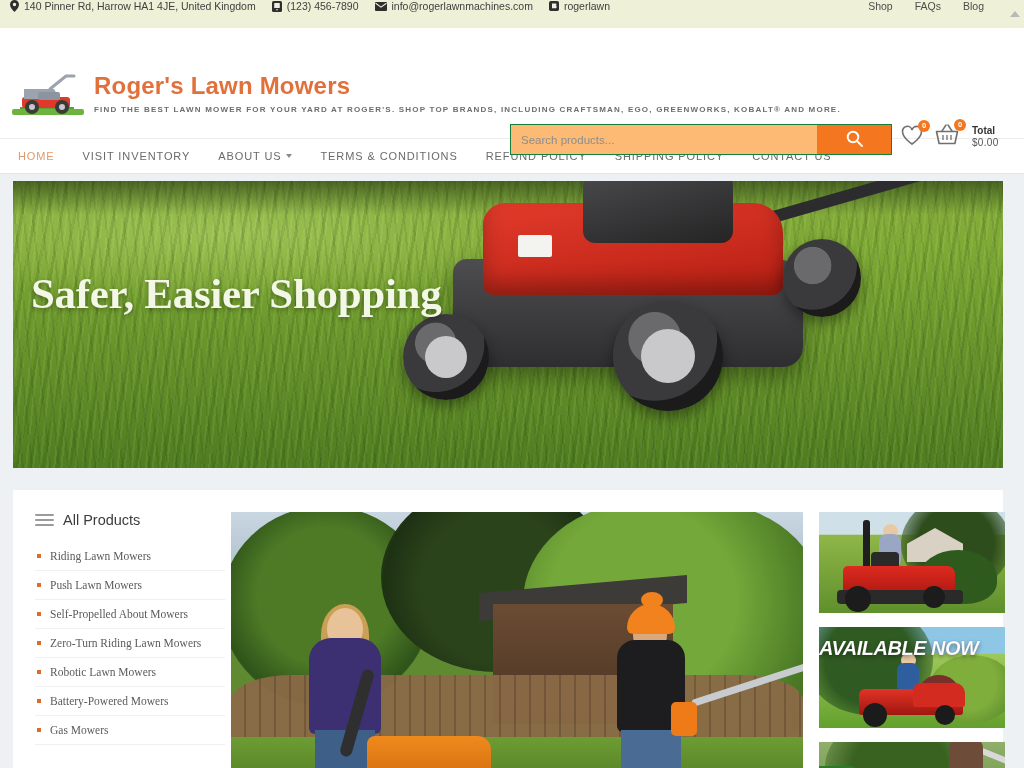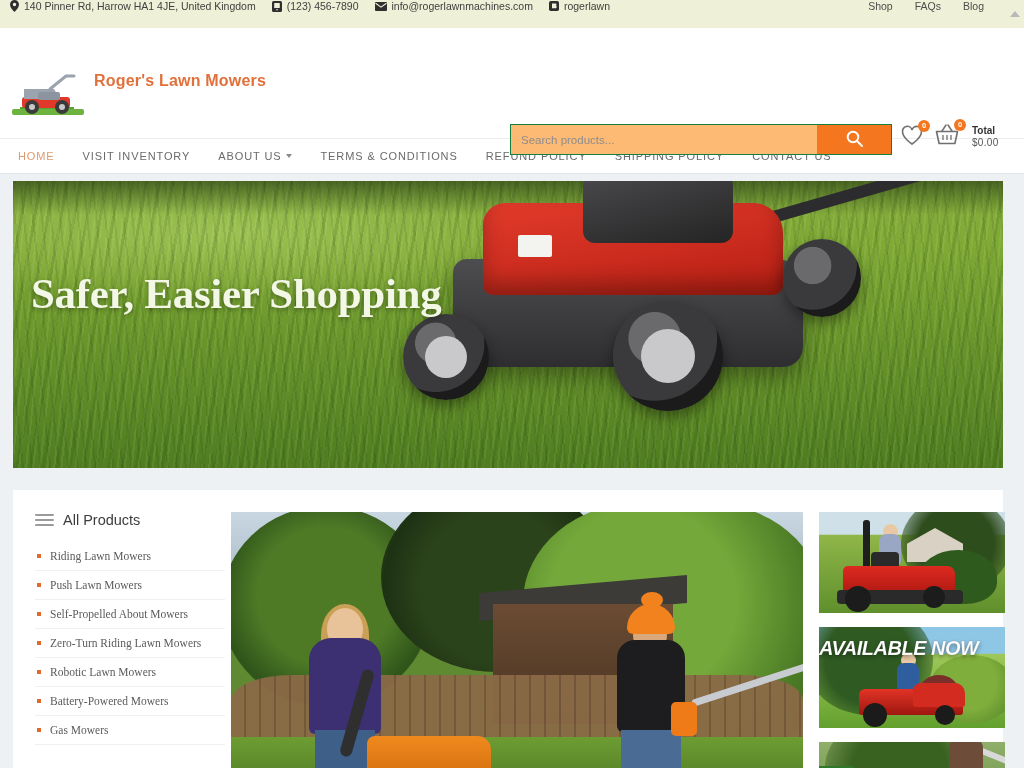--- a/index.html
+++ b/index.html
@@ -37,21 +37,21 @@
   
   .header {
     background:#fff;
     height: 110px;
     position: relative;
     padding: 0 12px;
   }
   .logo-wrap { position:absolute; left:10px; top:45px; width:84px; height:46px; }
   .brand { position:absolute; left:94px; top:44px; }
   .brand-title {
-    font-size: 16px; color:#e2703a; font-weight: 600; letter-spacing: .2px;
+    font-size: 24px; color:#e2703a; font-weight: 600; letter-spacing: .2px;
     font-family:"Liberation Sans", sans-serif;
   }
   .brand-tag {
     margin-top:5px; font-size: 8px; letter-spacing: 1.2px; color:#6d6d6d; font-weight:600;
     text-transform: uppercase; white-space: nowrap;
   }
   .search-wrap {
     position:absolute; left:510px; top:96px; width:382px; height:31px;
     border:1px solid #15803d; display:flex; background:#fdba74;
   }
@@ -280,20 +280,21 @@
         <path d="M40 16 56 3h8" stroke="#9aa3ae" stroke-width="3" fill="none" stroke-linecap="round"></path>
         <circle cx="22" cy="34" r="7" fill="#3a3a3a"></circle>
           <circle cx="22" cy="34" r="3" fill="#c9c9c9"></circle>
         <circle cx="52" cy="34" r="7" fill="#3a3a3a"></circle>
           <circle cx="52" cy="34" r="3" fill="#c9c9c9"></circle>
       </svg>
     </div>
 
     <div class="brand">
       <div class="brand-title">Roger's Lawn Mowers</div>
+      <div class="brand-tag">FIND THE BEST LAWN MOWER FOR YOUR YARD AT ROGER'S. SHOP TOP BRANDS, INCLUDING CRAFTSMAN, EGO, GREENWORKS, KOBALT® AND MORE.</div>
     </div>
 
     <div class="search-wrap">
       <input class="search-input" type="text" placeholder="Search products..." style="">
       <button class="search-btn">
         <span>
           <svg width="17" height="17" viewBox="0 0 17 17">
               <circle cx="7" cy="7" r="5.3" stroke="#fff" stroke-width="1.9" fill="none"></circle>
               <path d="M11 11l5 5" stroke="#fff" stroke-width="1.9" stroke-linecap="round"></path>
             </svg>

